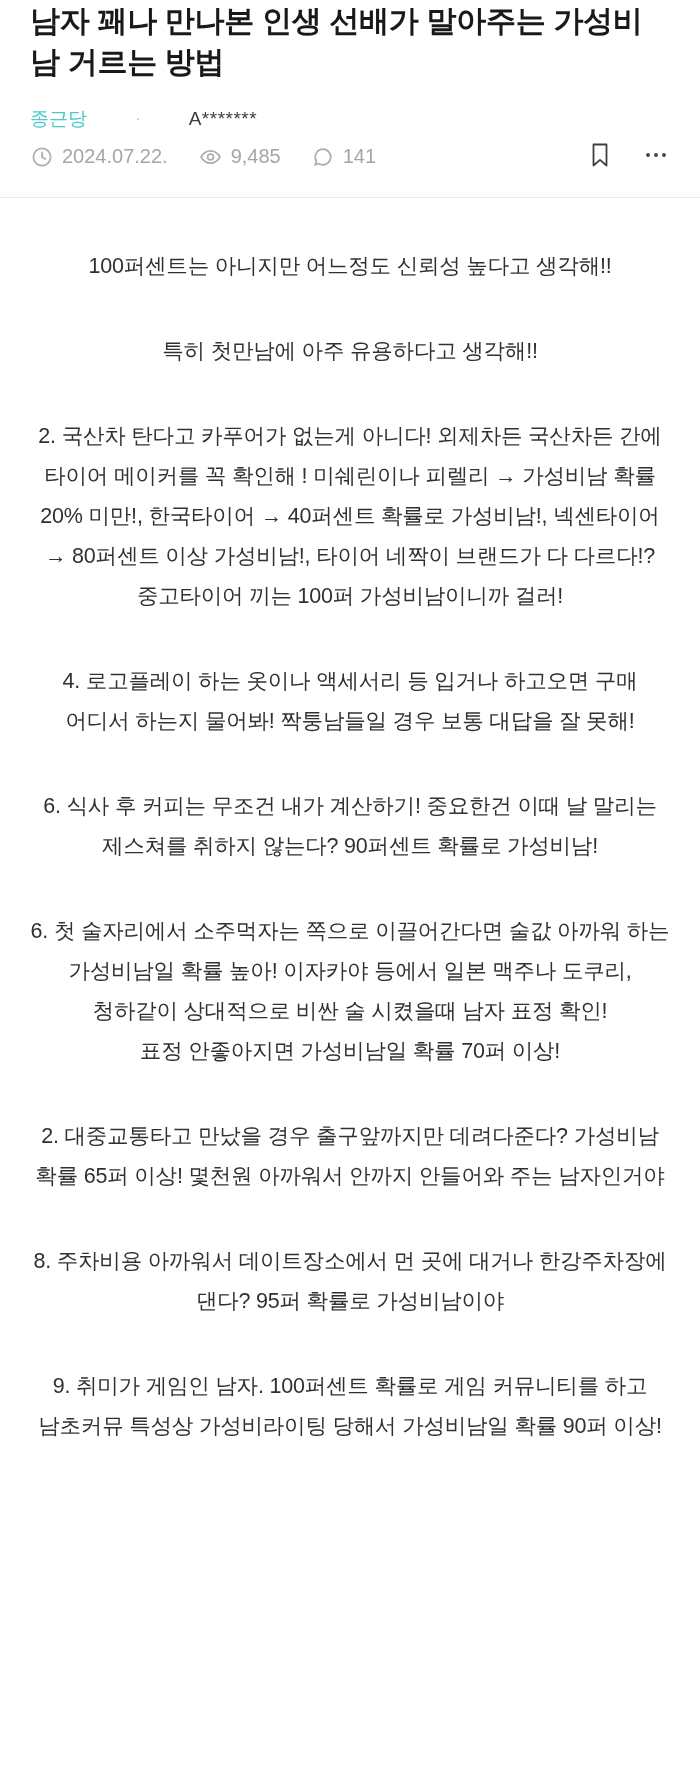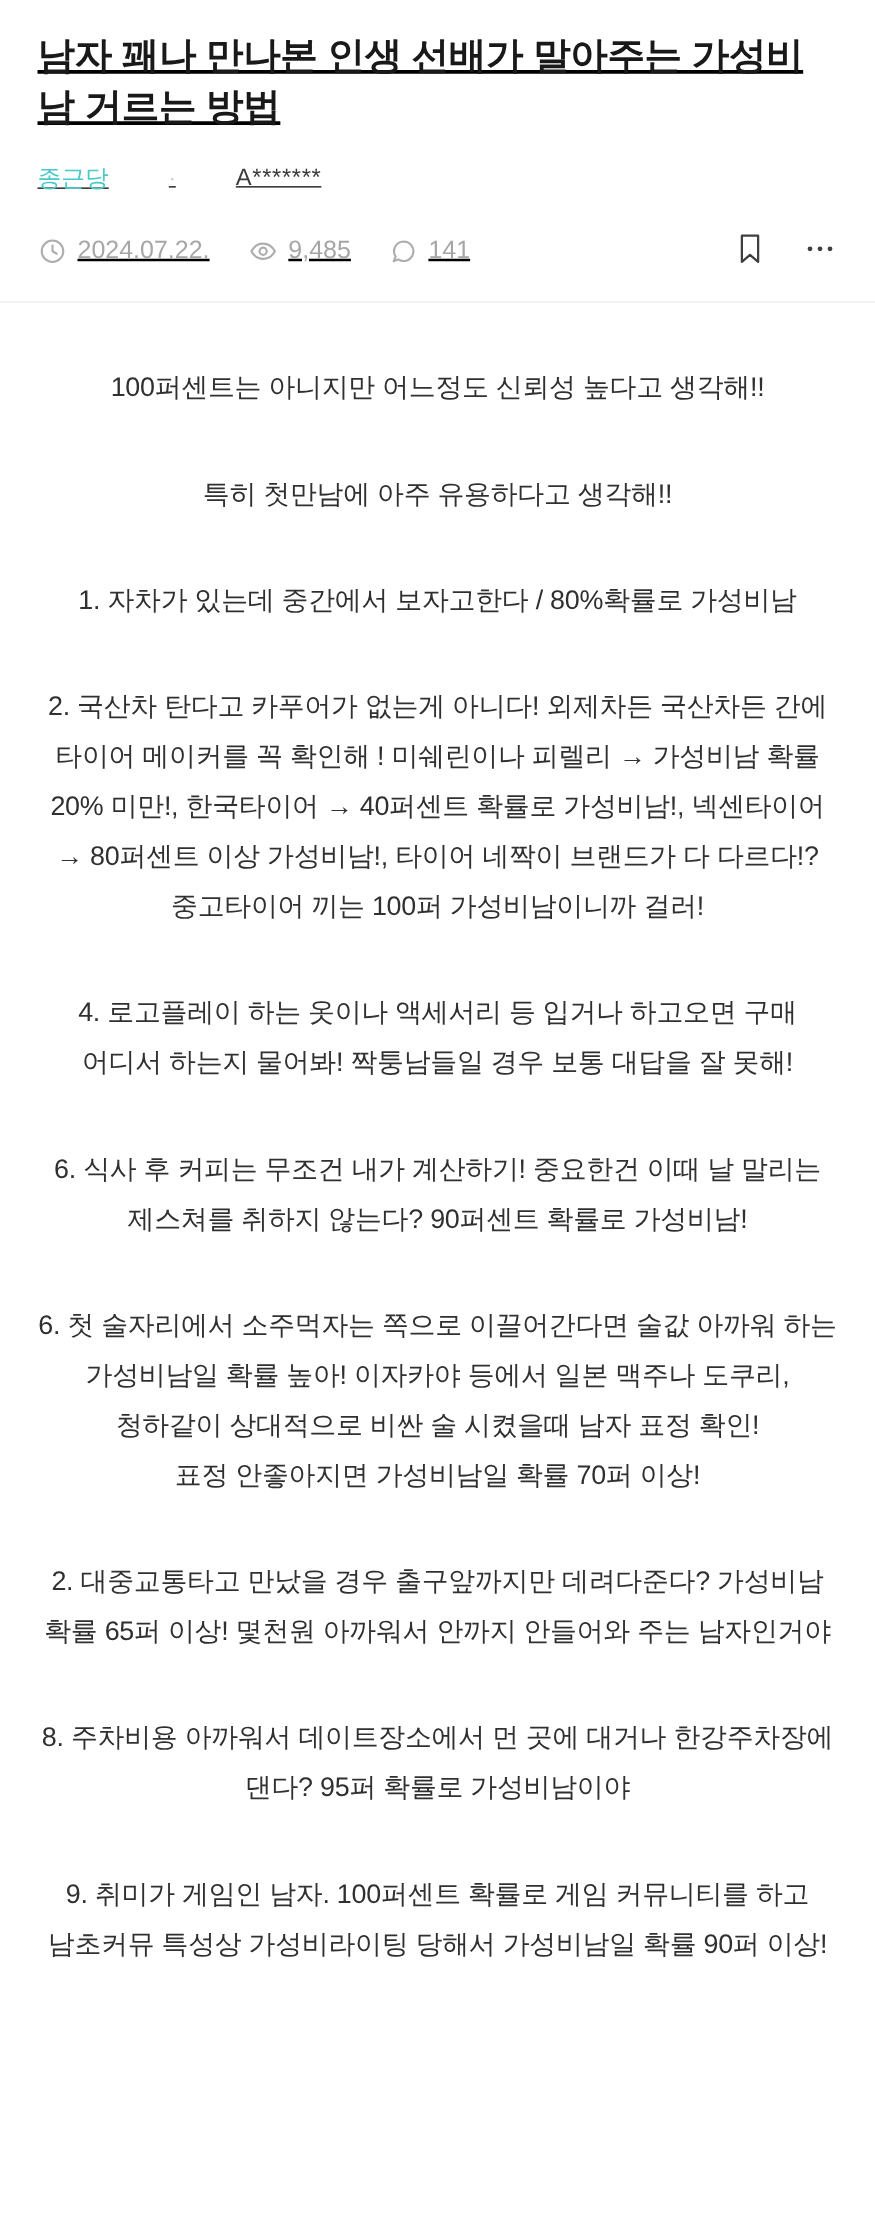--- a/index.html
+++ b/index.html
@@ -1,29 +1,29 @@
 <!DOCTYPE html>
 <html><head>
 <meta charset="utf-8">
 <style>
   html,body { margin:0; padding:0; background:#ffffff; }
   body { font-family:"Liberation Sans", sans-serif; }
   .page { width:700px; min-height:1774px; box-sizing:border-box; background:#ffffff; }
 
-  .header { padding:24px 30px 0 30px;text-decoration:underline; }
+  .header { padding:0 30px 0 30px; }
   .title {
     margin:0; font-size:30px; font-weight:700; line-height:41px;
     color:#191919; letter-spacing:-0.3px; word-break:keep-all;
   }
   .author-row { margin-top:24px; display:flex; align-items:center; font-size:19px;gap:39px; }
   .nickname { color:#4bc8c8; cursor:pointer; }
   .author-sep { color:#c9c9c9; margin:0 9px; font-size:17px; }
   .masked-id { color:#3c3c3c; letter-spacing:0.5px; }
 
-  .meta-row { margin-top:30px; display:flex; align-items:center; color:#a6a6a6; font-size:20px; }
+  .meta-row { margin-top:10px; display:flex; align-items:center; color:#a6a6a6; font-size:20px; }
   .meta-item { display:flex; align-items:center; margin-right:30px; }
   .meta-item svg { margin-right:8px; display:block; }
   .meta-icon { color:#adadad; }
   .meta-spacer { flex:1; }
   .icon-btn {
     background:none; border:none; padding:0; margin:0; cursor:pointer;
     color:#3f3f3f; display:flex; align-items:center;
   }
   .bookmark-btn { margin-right:30px; }
 
@@ -104,21 +104,20 @@
       </button>
 
     </div>
   </div>
 
   <div class="divider"></div>
 
   <div class="post-body">
       <p class="para">100퍼센트는 아니지만 어느정도 신뢰성 높다고 생각해!!</p>
       <p class="para">특히 첫만남에 아주 유용하다고 생각해!!</p>
-      <p class="para">1. 자차가 있는데 중간에서 보자고한다 / 80%확률로 가성비남</p>
       <p class="para">2. 국산차 탄다고 카푸어가 없는게 아니다! 외제차든 국산차든 간에 타이어 메이커를 꼭 확인해 ! 미쉐린이나 피렐리 → 가성비남 확률 20% 미만!, 한국타이어 → 40퍼센트 확률로 가성비남!, 넥센타이어→ 80퍼센트 이상 가성비남!, 타이어 네짝이 브랜드가 다 다르다!? 중고타이어 끼는 100퍼 가성비남이니까 걸러!</p>
       <p class="para">4. 로고플레이 하는 옷이나 액세서리 등 입거나 하고오면 구매 어디서 하는지 물어봐! 짝퉁남들일 경우 보통 대답을 잘 못해!</p>
       <p class="para">6. 식사 후 커피는 무조건 내가 계산하기! 중요한건 이때 날 말리는 제스쳐를 취하지 않는다? 90퍼센트 확률로 가성비남!</p>
       <p class="para">6. 첫 술자리에서 소주먹자는 쪽으로 이끌어간다면 술값 아까워 하는 가성비남일 확률 높아! 이자카야 등에서 일본 맥주나 도쿠리, 청하같이 상대적으로 비싼 술 시켰을때 남자 표정 확인!<br>표정 안좋아지면 가성비남일 확률 70퍼 이상!</p>
       <p class="para">2. 대중교통타고 만났을 경우 출구앞까지만 데려다준다? 가성비남 확률 65퍼 이상! 몇천원 아까워서 안까지 안들어와 주는 남자인거야</p>
       <p class="para">8. 주차비용 아까워서 데이트장소에서 먼 곳에 대거나 한강주차장에 댄다? 95퍼 확률로 가성비남이야</p>
       <p class="para">9. 취미가 게임인 남자. 100퍼센트 확률로 게임 커뮤니티를 하고 남초커뮤 특성상 가성비라이팅 당해서 가성비남일 확률 90퍼 이상!</p>
     </div>
 
 </div>

